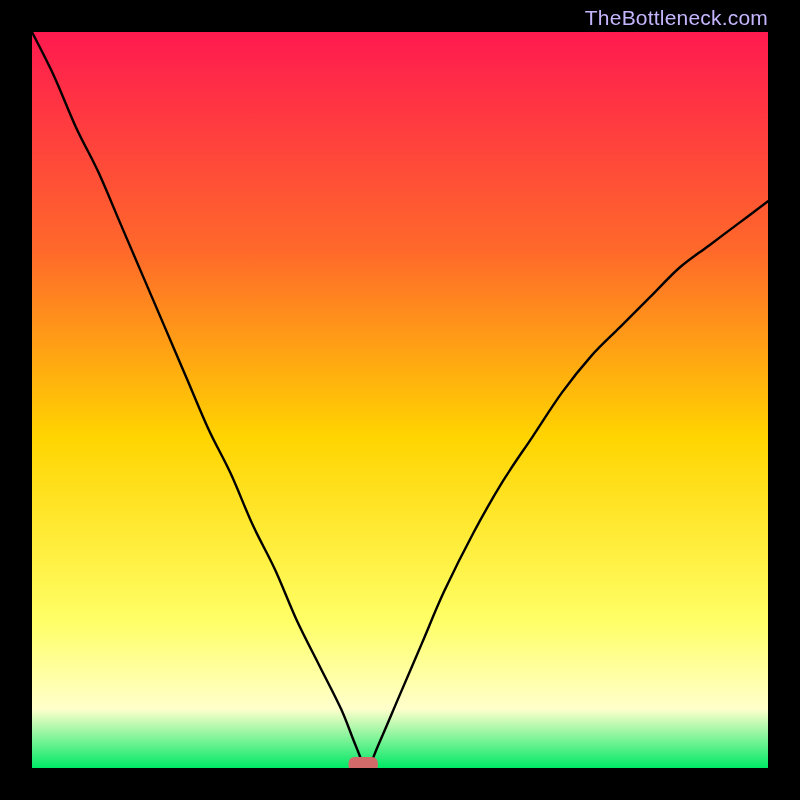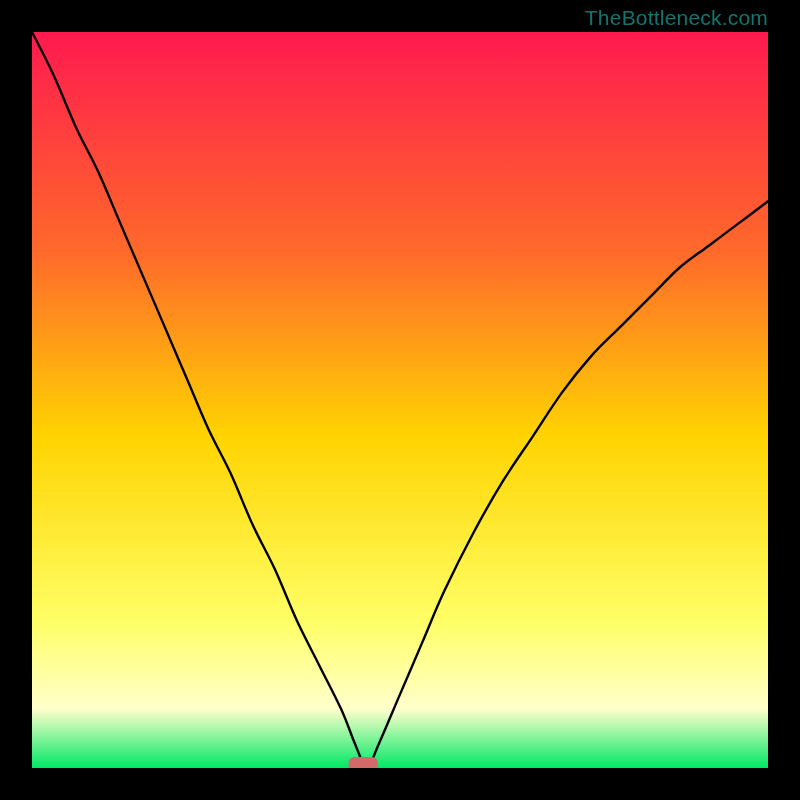--- a/index.html
+++ b/index.html
@@ -21,21 +21,21 @@
     left: 32px;
     top: 32px;
     width: 736px;
     height: 736px;
     overflow: hidden;
   }
   .attribution {
     position: absolute;
     top: 6px;
     right: 32px;
-    color: #0f766e;
+    color: #c4b5fd;
     font-size: 21px;
     font-weight: 500;
     letter-spacing: 0.2px;
   }
   svg { display: block; }
 </style>
 </head>
 <body>
 
 <div class="frame">

